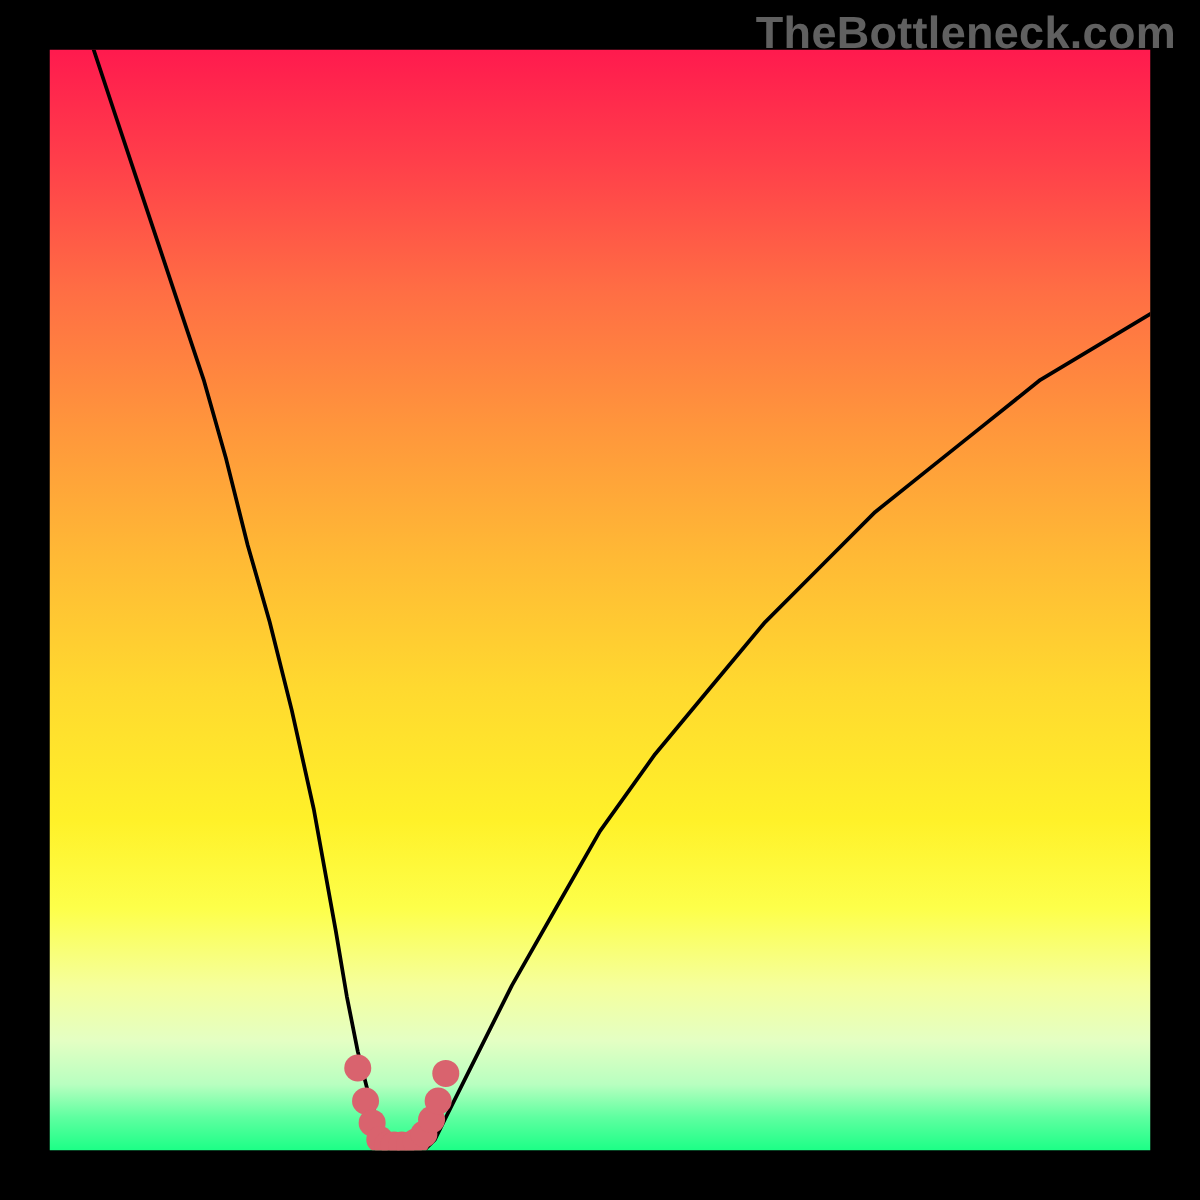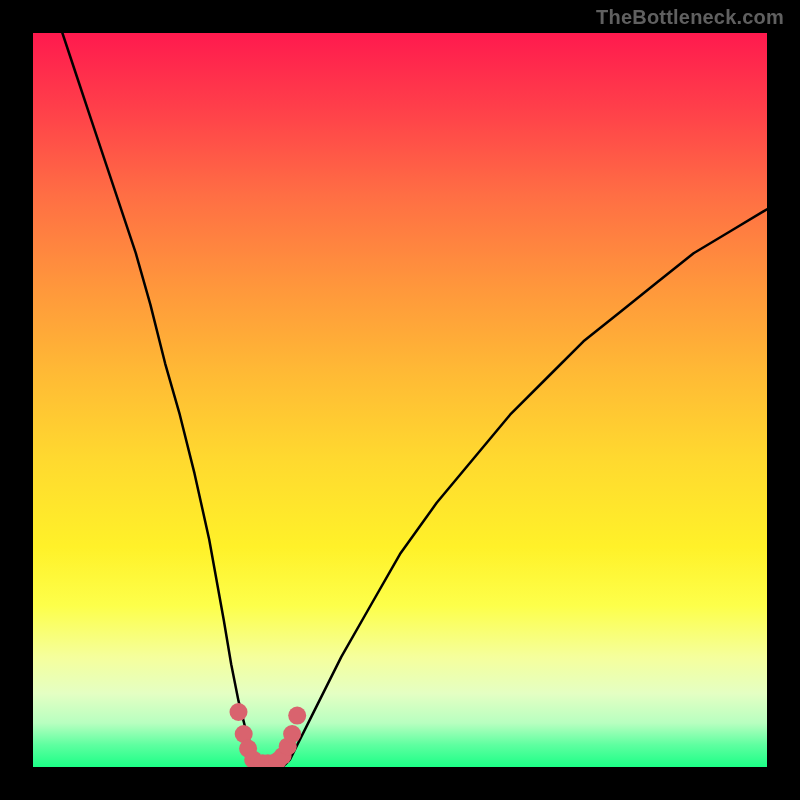--- a/index.html
+++ b/index.html
@@ -44,21 +44,21 @@
       #e4ffc3 90%,
       #b8ffc0 94%,
       #5effa0 97%,
       #1cff86 100%
     );
   }
   .watermark {
     position: absolute;
     top: 6px;
     right: 16px;
-    font-size: 20px;
+    font-size: 30px;
     font-weight: 600;
     color: #606060;
     letter-spacing: 0.2px;
     user-select: none;
   }
   svg.curve {
     position: absolute;
     inset: 0;
   }
 </style>

